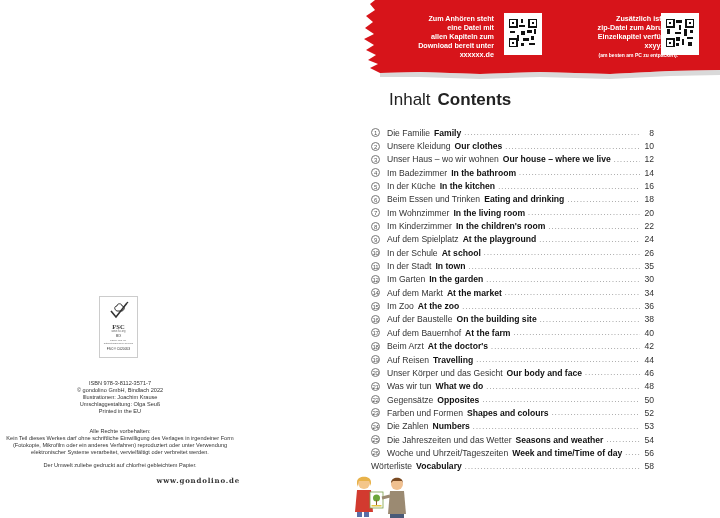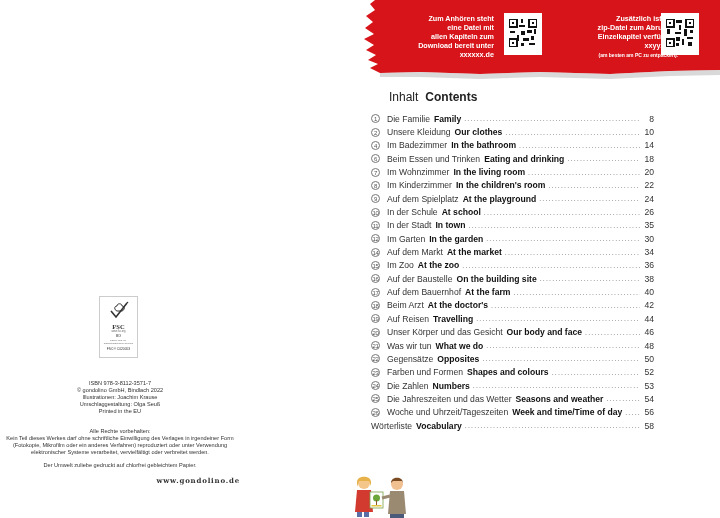--- a/index.html
+++ b/index.html
@@ -17,24 +17,24 @@
   .banner-block { position:absolute; top:14px; text-align:right; color:#fff; font-weight:bold; font-size:7.2px; line-height:9px; }
   .banner-block.b1 { left:44px; width:110px; }
   .banner-block.b2 { left:188px; width:150px; }
   .banner-block .small { font-size:5px; font-weight:bold; display:block; margin-top:1px; }
   .qr { position:absolute; background:#fff; width:38px; height:42px; top:13px; }
   .qr.q1 { left:164px; }
   .qr.q2 { left:321px; }
   .qr svg { position:absolute; left:5px; top:6px; }
 
   
-  .toc-title { position:absolute; left:389px; top:90px; font-size:12px; color:#222; white-space:nowrap; }
+  .toc-title { position:absolute; left:389px; top:90px; font-size:17px; color:#222; white-space:nowrap; }
   .toc-title .de { font-weight:normal; margin-right:7px; }
   .toc-title .en { font-weight:bold; }
-  .toc { position:absolute; left:371px; top:112px; width:283px; }
+  .toc { position:absolute; left:371px; top:126px; width:283px; }
   .row { position:relative; height:13.35px; display:flex; align-items:center; font-size:8.6px; white-space:nowrap; }
   .num {
     width:9px; height:9px; border:0.8px solid #777; border-radius:50%;
     font-size:6px; line-height:9px; text-align:center; color:#555; flex:0 0 auto;
     margin-right:7px; box-sizing:border-box; letter-spacing:-0.3px;
   }
   .de-t { color:#333; margin-right:4px; }
   .en-t { color:#111; font-weight:bold;text-align:center; }
   .dots { flex:1 1 auto; overflow:hidden; color:#666; margin:0 2px 0 3px; letter-spacing:1.2px; font-size:7px; }
   .dots::before { content:"................................................................................................................................................"; }
@@ -140,25 +140,39 @@
       <span class="pg">8</span>
     </div>
     <div class="row">
       <span class="num">2</span>
       <span class="de-t">Unsere Kleidung</span>
       <span class="en-t">Our clothes</span>
       <span class="dots"></span>
       <span class="pg">10</span>
     </div>
     <div class="row">
+      <span class="num">3</span>
+      <span class="de-t">Unser Haus – wo wir wohnen</span>
+      <span class="en-t">Our house – where we live</span>
+      <span class="dots"></span>
+      <span class="pg">12</span>
+    </div>
+    <div class="row">
       <span class="num">4</span>
       <span class="de-t">Im Badezimmer</span>
       <span class="en-t">In the bathroom</span>
       <span class="dots"></span>
       <span class="pg">14</span>
+    </div>
+    <div class="row">
+      <span class="num">5</span>
+      <span class="de-t">In der Küche</span>
+      <span class="en-t">In the kitchen</span>
+      <span class="dots"></span>
+      <span class="pg">16</span>
     </div>
     <div class="row">
       <span class="num">6</span>
       <span class="de-t">Beim Essen und Trinken</span>
       <span class="en-t">Eating and drinking</span>
       <span class="dots"></span>
       <span class="pg">18</span>
     </div>
     <div class="row">
       <span class="num">7</span>

